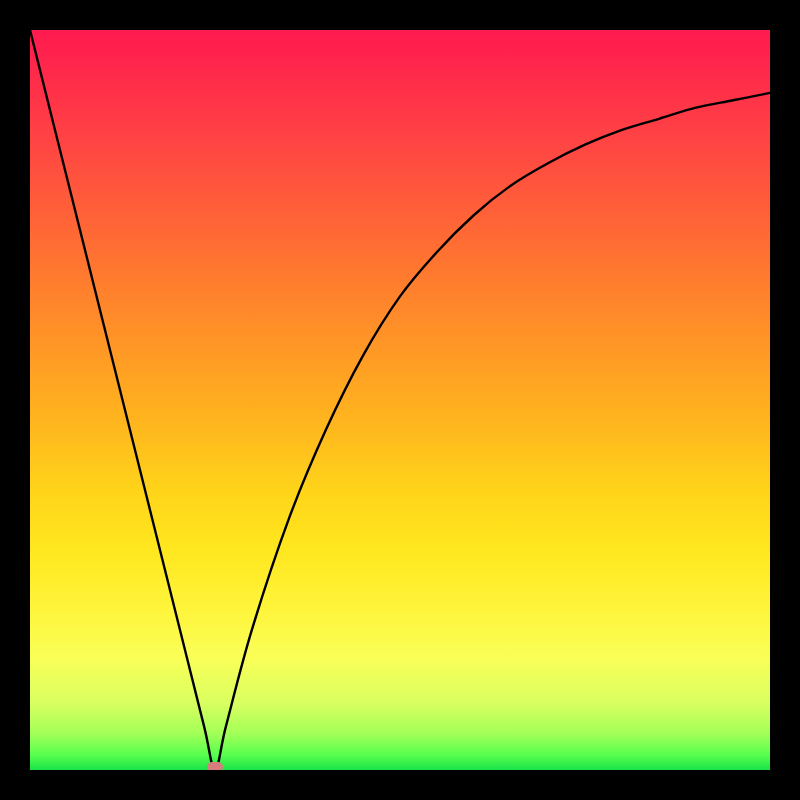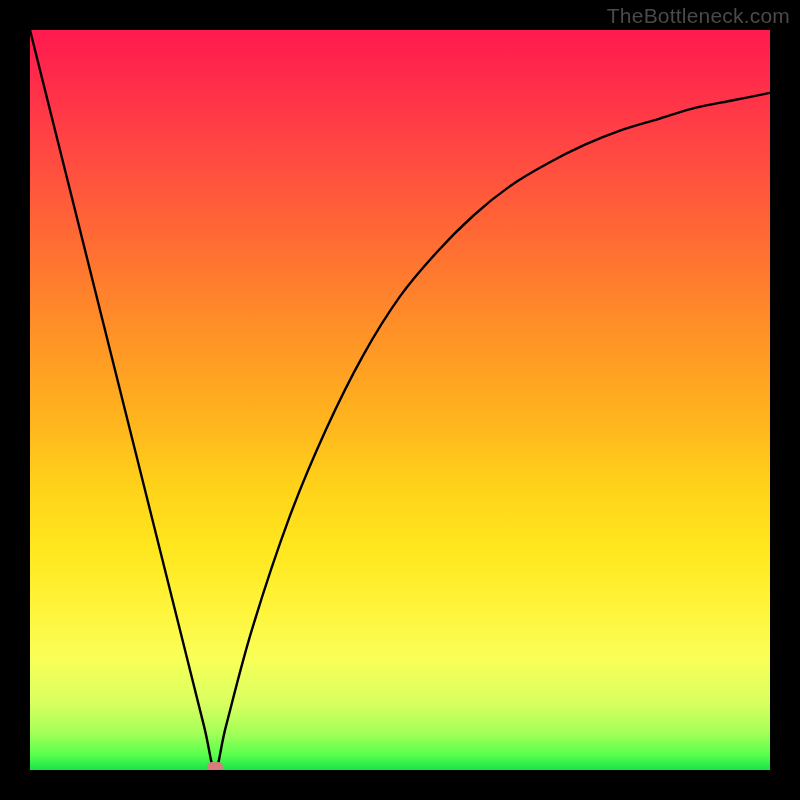--- a/index.html
+++ b/index.html
@@ -68,21 +68,20 @@
     background: #d87d7d;
     border-radius: 5px;
     transform: translate(-50%, -50%);
     z-index: 6;
   }
 </style>
 </head>
 <body>
 
 <div class="outer">
-  <div class="watermark">TheBottleneck.com</div>
 
   <div class="plot">
     <div class="gradient"></div>
 
     <svg class="curve-svg" viewBox="0 0 740 740" preserveAspectRatio="none">
       <path id="curve-path" d="M 0.00 0.00 C 6.17 24.67, 24.67 98.67, 37.00 148.00 C 49.33 197.33, 61.67 246.67, 74.00 296.00 C 86.33 345.33, 98.67 394.67, 111.00 444.00 C 123.33 493.33, 137.52 550.07, 148.00 592.00 C 158.48 633.93, 167.73 670.93, 173.90 695.60 C 180.07 720.27, 181.30 740.00, 185.00 740.00 C 188.70 740.00, 189.93 719.03, 196.10 695.60 C 202.27 672.17, 211.52 633.93, 222.00 599.40 C 232.48 564.87, 246.67 521.70, 259.00 488.40 C 271.33 455.10, 283.67 426.73, 296.00 399.60 C 308.33 372.47, 320.67 347.80, 333.00 325.60 C 345.33 303.40, 357.67 283.67, 370.00 266.40 C 382.33 249.13, 394.67 235.57, 407.00 222.00 C 419.33 208.43, 431.67 196.10, 444.00 185.00 C 456.33 173.90, 468.67 164.03, 481.00 155.40 C 493.33 146.77, 505.67 139.98, 518.00 133.20 C 530.33 126.42, 542.67 120.25, 555.00 114.70 C 567.33 109.15, 579.67 104.22, 592.00 99.90 C 604.33 95.58, 616.67 92.50, 629.00 88.80 C 641.33 85.10, 653.67 80.78, 666.00 77.70 C 678.33 74.62, 690.67 72.77, 703.00 70.30 C 715.33 67.83, 733.83 64.13, 740.00 62.90" fill="none" stroke="#000" stroke-width="2.4" stroke-linecap="round" stroke-linejoin="round"></path>
     </svg>
 
     <div class="marker" id="min-marker" style="left: 185px; top: 737px;"></div>
   </div>

